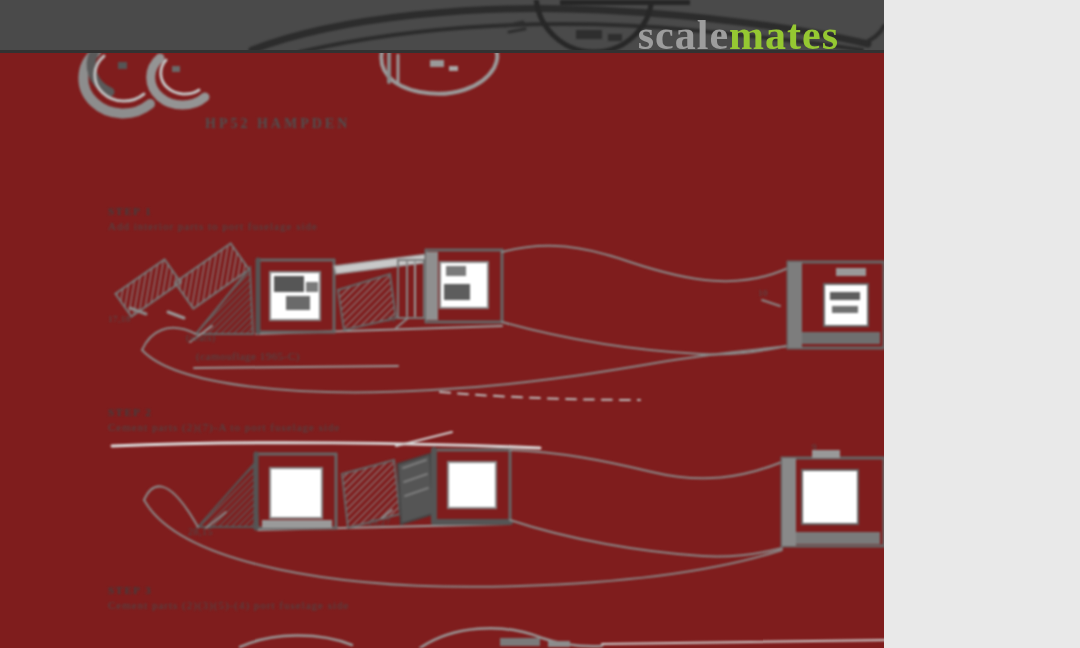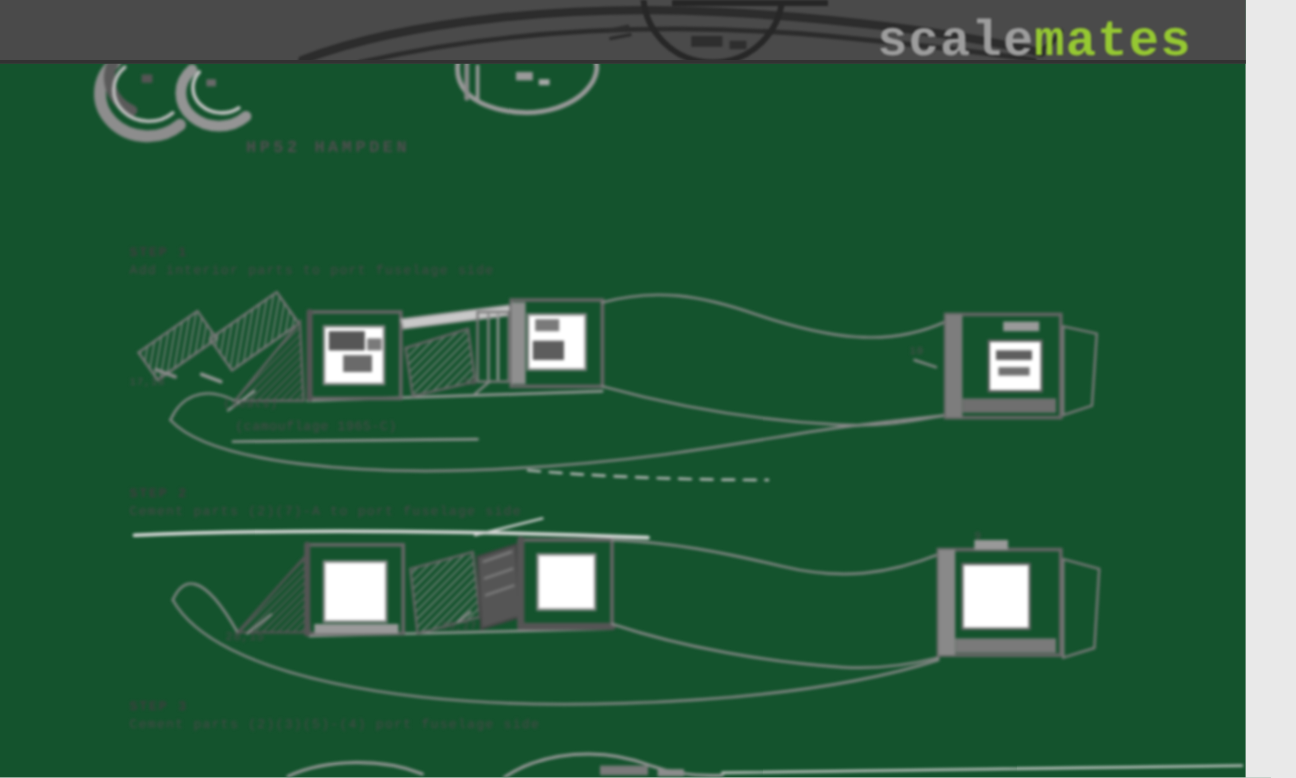--- a/index.html
+++ b/index.html
@@ -1,18 +1,18 @@
 <!DOCTYPE html>
 <html><head>
 <meta charset="utf-8">
 <style>
   html,body{margin:0;padding:0;background:#e9e9e9;}
   .screen{
-    position:relative;width:1038px;height:648px;overflow:hidden;
-    background:#14532d;font-family:Liberation Mono, monospace;
+    position:relative;width:884px;height:648px;overflow:hidden;
+    background:#7f1d1d;font-family:Liberation Serif, serif;
   }
   
   .band{
     position:absolute;left:0;top:0;width:1080px;height:50px;
     background:#4a4a4a;border-bottom:3px solid #323232;overflow:hidden;z-index:3;
   }
   .band-art{position:absolute;left:0;top:0;filter:blur(1px);}
   .logo{
     position:absolute;top:14px;right:45px;z-index:4;
     font-size:42px;font-weight:bold;letter-spacing:1px;line-height:1;

